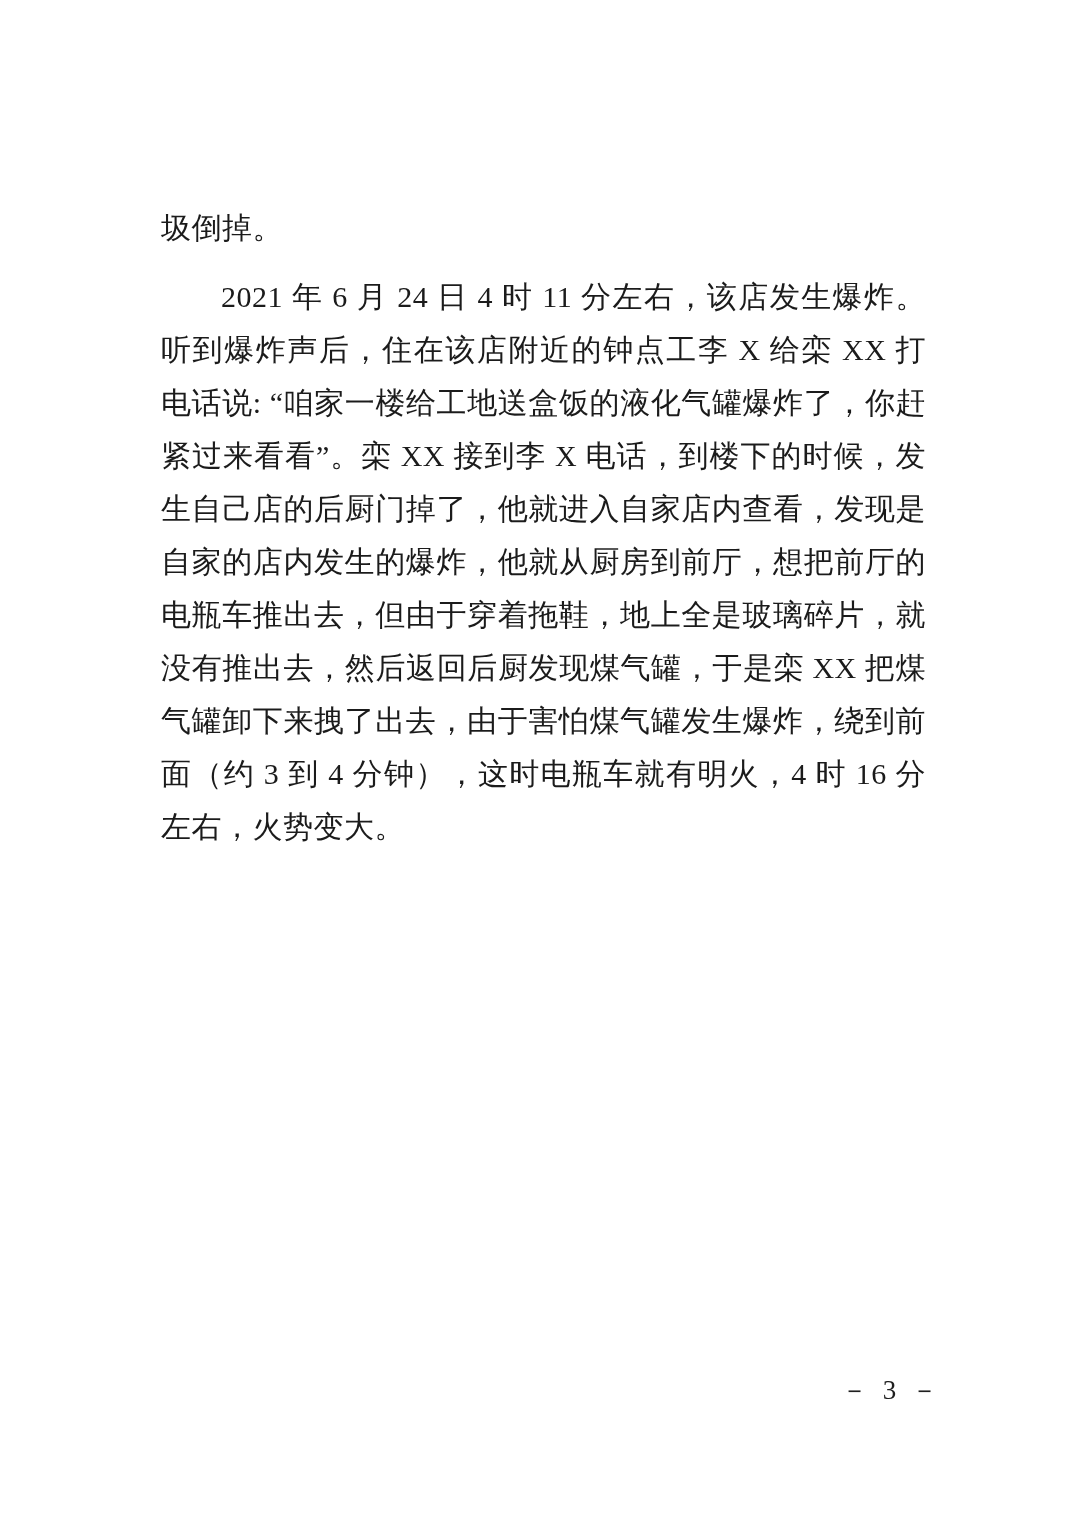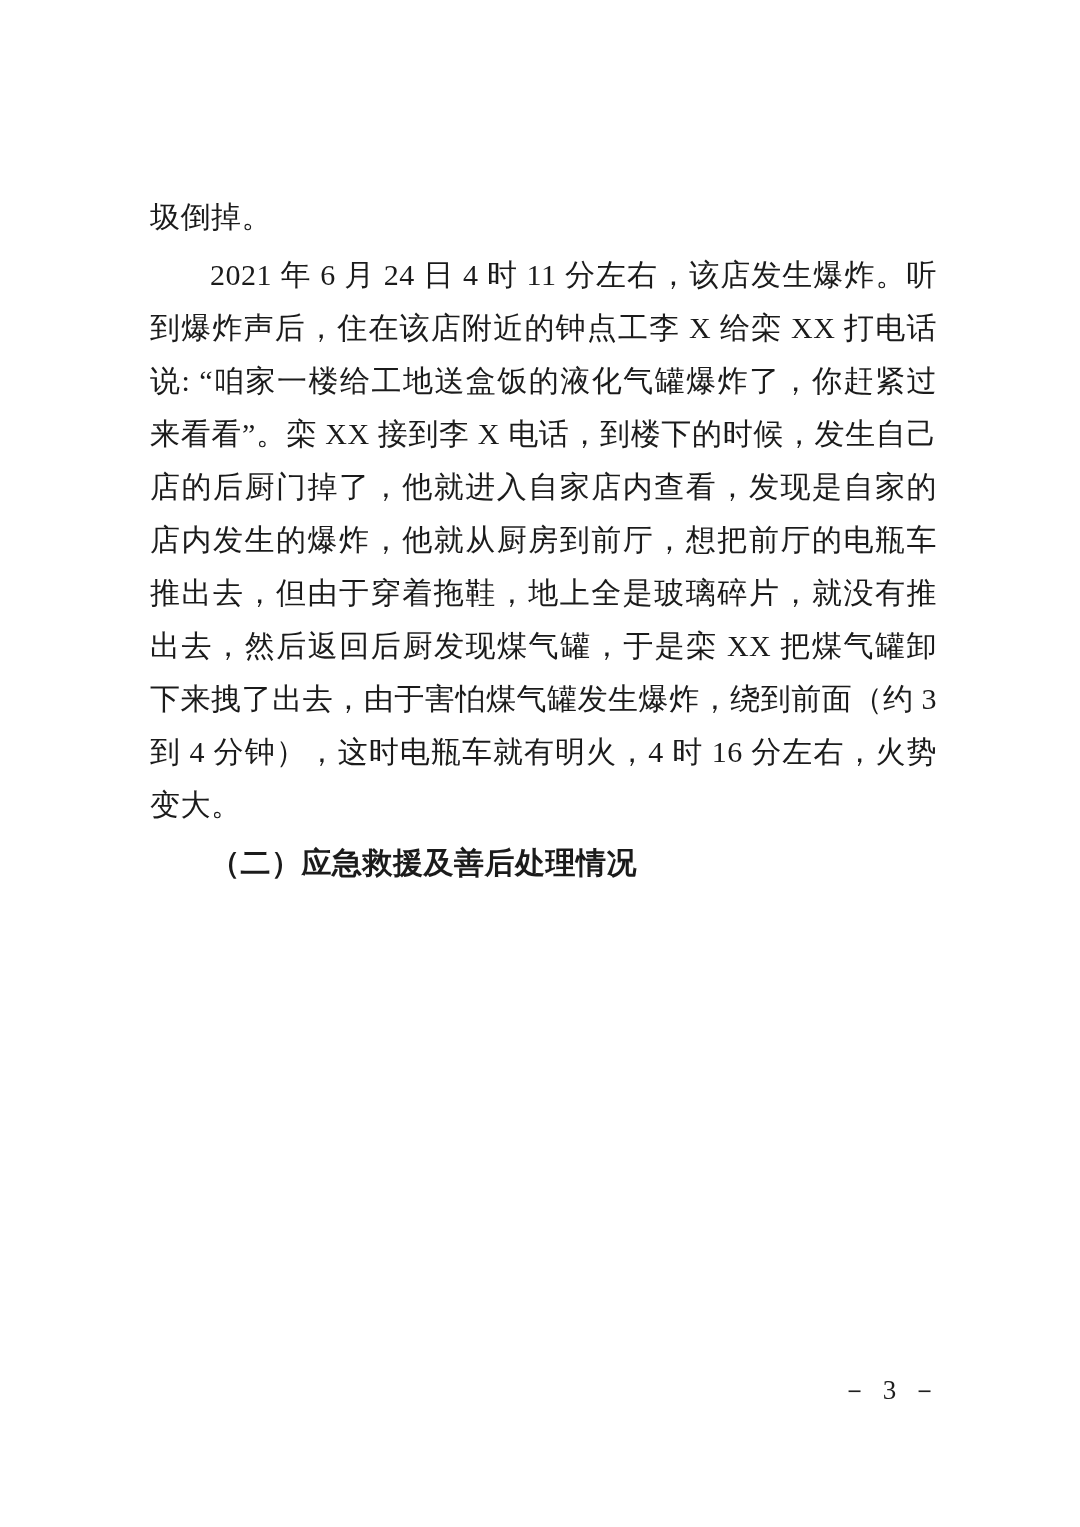--- a/index.html
+++ b/index.html
@@ -20,21 +20,21 @@
     position: absolute;
     left: 145px;
     top: 185px;
     width: 797px;
     font-size: 30px;
     line-height: 53px;
     text-align: justify;
     letter-spacing: 0.5px;
   }
   .para {
-    margin: 5px;
+    margin: 16px;
     text-indent: 2em;
   }
   .para.no-indent {
     text-indent: 0;
   }
   .para.heading {
     font-weight: bold;
   }
   .lead {
     font-weight: bold;
@@ -54,20 +54,19 @@
 
 <div class="page">
 
   <div class="doc-body">
 
     <p class="para no-indent">圾倒掉。</p>
 
 
     <p class="para">2021 年 6 月 24 日 4 时 11 分左右，该店发生爆炸。听到爆炸声后，住在该店附近的钟点工李 X 给栾 XX 打电话说: “咱家一楼给工地送盒饭的液化气罐爆炸了，你赶紧过来看看”。栾 XX 接到李 X 电话，到楼下的时候，发生自己店的后厨门掉了，他就进入自家店内查看，发现是自家的店内发生的爆炸，他就从厨房到前厅，想把前厅的电瓶车推出去，但由于穿着拖鞋，地上全是玻璃碎片，就没有推出去，然后返回后厨发现煤气罐，于是栾 XX 把煤气罐卸下来拽了出去，由于害怕煤气罐发生爆炸，绕到前面（约 3 到 4 分钟），这时电瓶车就有明火，4 时 16 分左右，火势变大。</p>
 
-    <p class="para heading">（二）应急救援及善后处理情况</p>
 
 
   </div>
 
   <div class="footer-pageno">－ 3 －</div>
 
 </div>
 
 </body></html>

